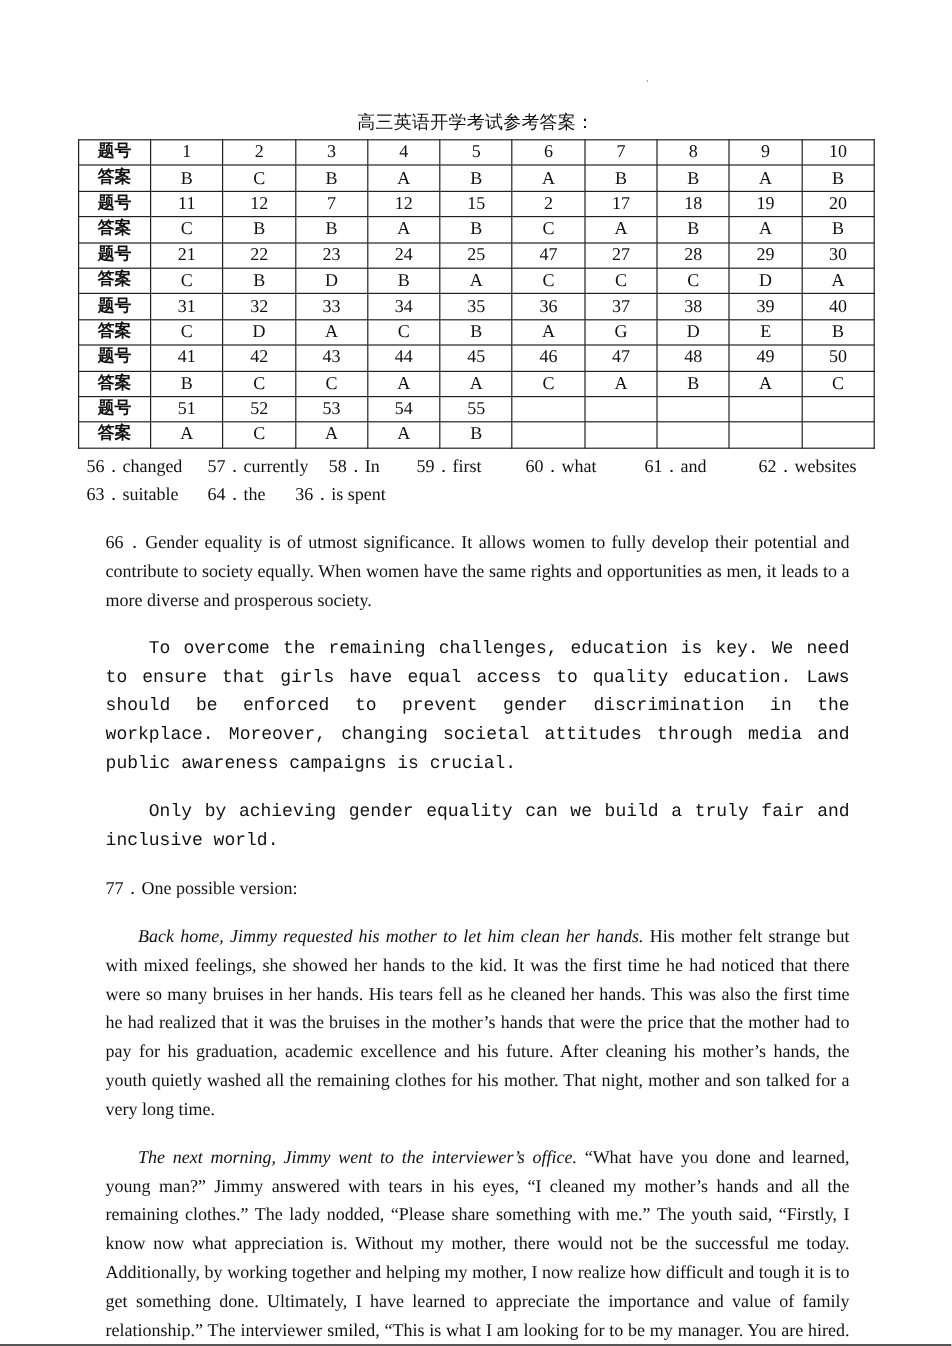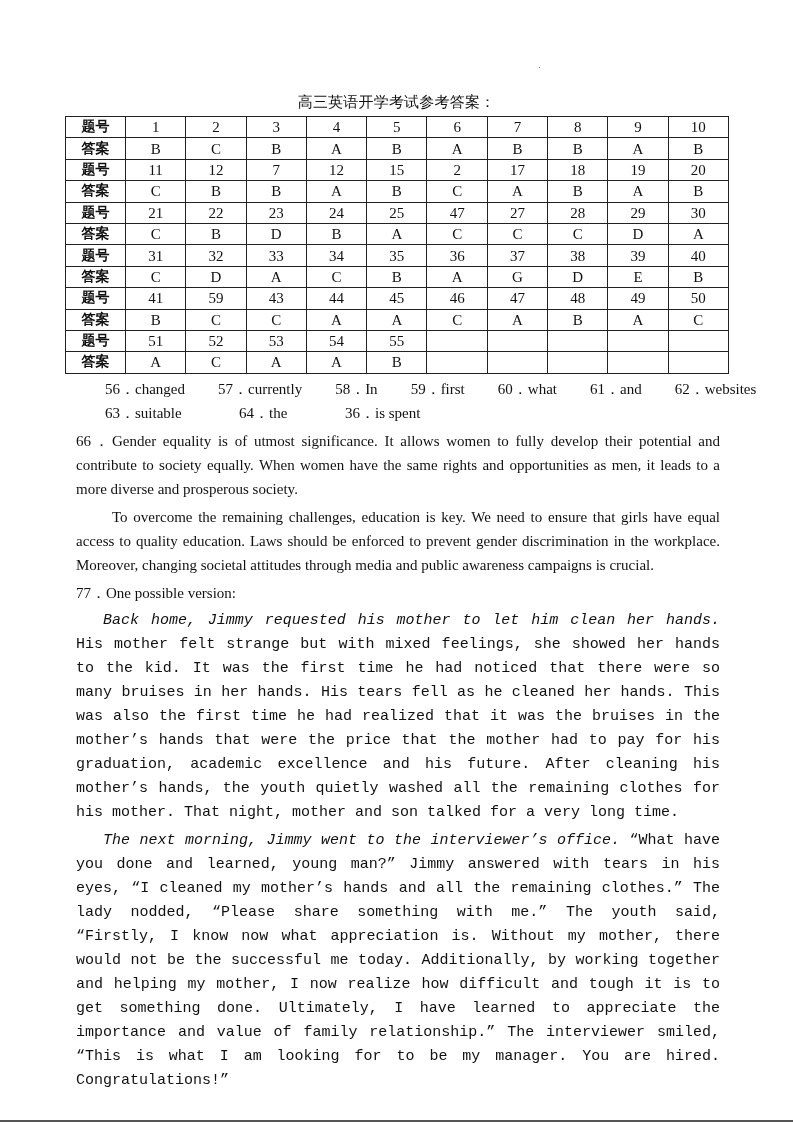--- a/index.html
+++ b/index.html
@@ -9,26 +9,26 @@
                   font-size: 15px; font-family: "DejaVu Sans", sans-serif; letter-spacing: 0.2px; }
     table.answers { position: absolute; left: 65px; top: 116px; border-collapse: collapse;
                     width: 664px; table-layout: fixed; }
     table.answers td { border: 1px solid #222; height: 20.4px; padding: 0; text-align: center;
                        font-size: 15px; line-height: 20px; }
     table.answers td.head { width: 59px; font-family: Liberation Mono, monospace; font-size: 14px;
                             font-weight: bold; }
     table.answers { border: 1.5px solid #222; }
     .fill { position: absolute; left: 72px; top: 377px; width: 660px; font-size: 15px; line-height: 24px; }
     .fill .row { white-space: nowrap; display: flex; }
-    .fill .row span { display: inline-block; margin-left: 33px; }
+    .fill .row span { display: inline-block; }
     .body-text { position: absolute; left: 72px; top: 425px; width: 652px; font-size: 15px;
                  line-height: 24px; text-align: justify; }
-    .body-text p { margin: 4px; }
-    .indent { text-indent: 36px; }
-    .indent2 { text-indent: 27px; font-family: Liberation Mono, monospace; }
+    .body-text p { margin: 16px; }
+    .indent { text-indent: 36px; font-family: Liberation Mono, monospace; }
+    .indent2 { text-indent: 27px; }
     em { font-style: italic; }
     .speck { position: absolute; left: 539px; top: 67px; width: 1px; height: 1px; background: #777; }
     .bottom-rule { position: absolute; left: 0; top: 1120px; width: 793px; height: 2px; background: #555; }
   </style>
 </head>
 <body>
 
 <div class="speck"></div>
 
 <div class="page-title">高三英语开学考试参考答案：</div>
@@ -135,21 +135,21 @@
         <td>B</td>
         <td>A</td>
         <td>G</td>
         <td>D</td>
         <td>E</td>
         <td>B</td>
       </tr>
       <tr>
         <td class="head">题号</td>
         <td>41</td>
-        <td>59</td>
+        <td>42</td>
         <td>43</td>
         <td>44</td>
         <td>45</td>
         <td>46</td>
         <td>47</td>
         <td>48</td>
         <td>49</td>
         <td>50</td>
       </tr>
       <tr>
@@ -207,18 +207,19 @@
   <div class="row">
     <span style="width:101px">63．suitable</span>
     <span style="width:73px">64．the</span>
     <span>36．is spent</span>
   </div>
 </div>
 
 <div class="body-text">
   <p>66．Gender equality is of utmost significance. It allows women to fully develop their potential and contribute to society equally. When women have the same rights and opportunities as men, it leads to a more diverse and prosperous society.</p>
   <p class="indent">To overcome the remaining challenges, education is key. We need to ensure that girls have equal access to quality education. Laws should be enforced to prevent gender discrimination in the workplace. Moreover, changing societal attitudes through media and public awareness campaigns is crucial.</p>
+  <p class="indent">Only by achieving gender equality can we build a truly fair and inclusive world.</p>
   <p>77．One possible version:</p>
   <p class="indent2"><em>Back home, Jimmy requested his mother to let him clean her hands.</em><span> His mother felt strange but with mixed feelings, she showed her hands to the kid. It was the first time he had noticed that there were so many bruises in her hands. His tears fell as he cleaned her hands. This was also the first time he had realized that it was the bruises in the mother’s hands that were the price that the mother had to pay for his graduation, academic excellence and his future. After cleaning his mother’s hands, the youth quietly washed all the remaining clothes for his mother. That night, mother and son talked for a very long time.</span></p>
   <p class="indent2"><em>The next morning, Jimmy went to the interviewer’s office.</em><span> “What have you done and learned, young man?” Jimmy answered with tears in his eyes, “I cleaned my mother’s hands and all the remaining clothes.” The lady nodded, “Please share something with me.” The youth said, “Firstly, I know now what appreciation is. Without my mother, there would not be the successful me today. Additionally, by working together and helping my mother, I now realize how difficult and tough it is to get something done. Ultimately, I have learned to appreciate the importance and value of family relationship.” The interviewer smiled, “This is what I am looking for to be my manager. You are hired. Congratulations!”</span></p>
 </div>
 
 <div class="bottom-rule"></div>
 
 </body></html>

